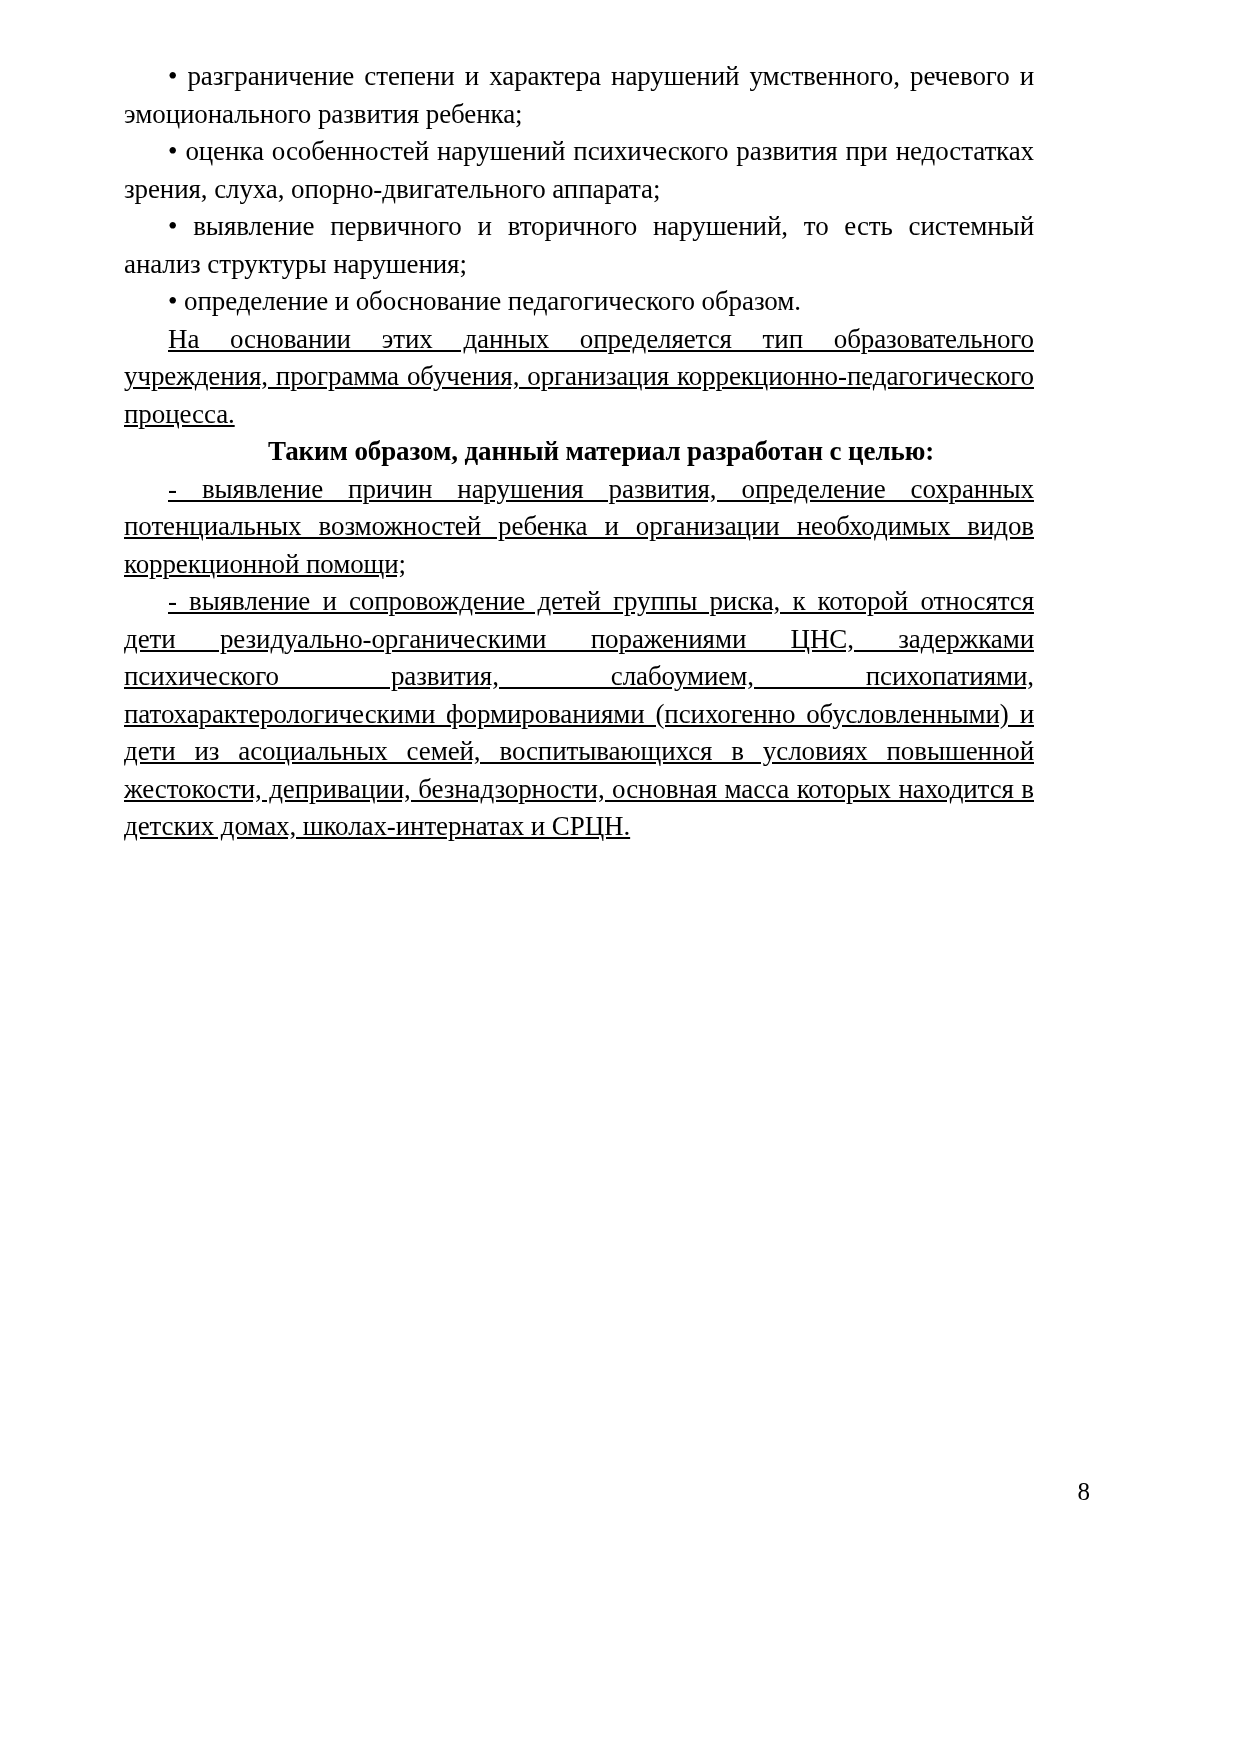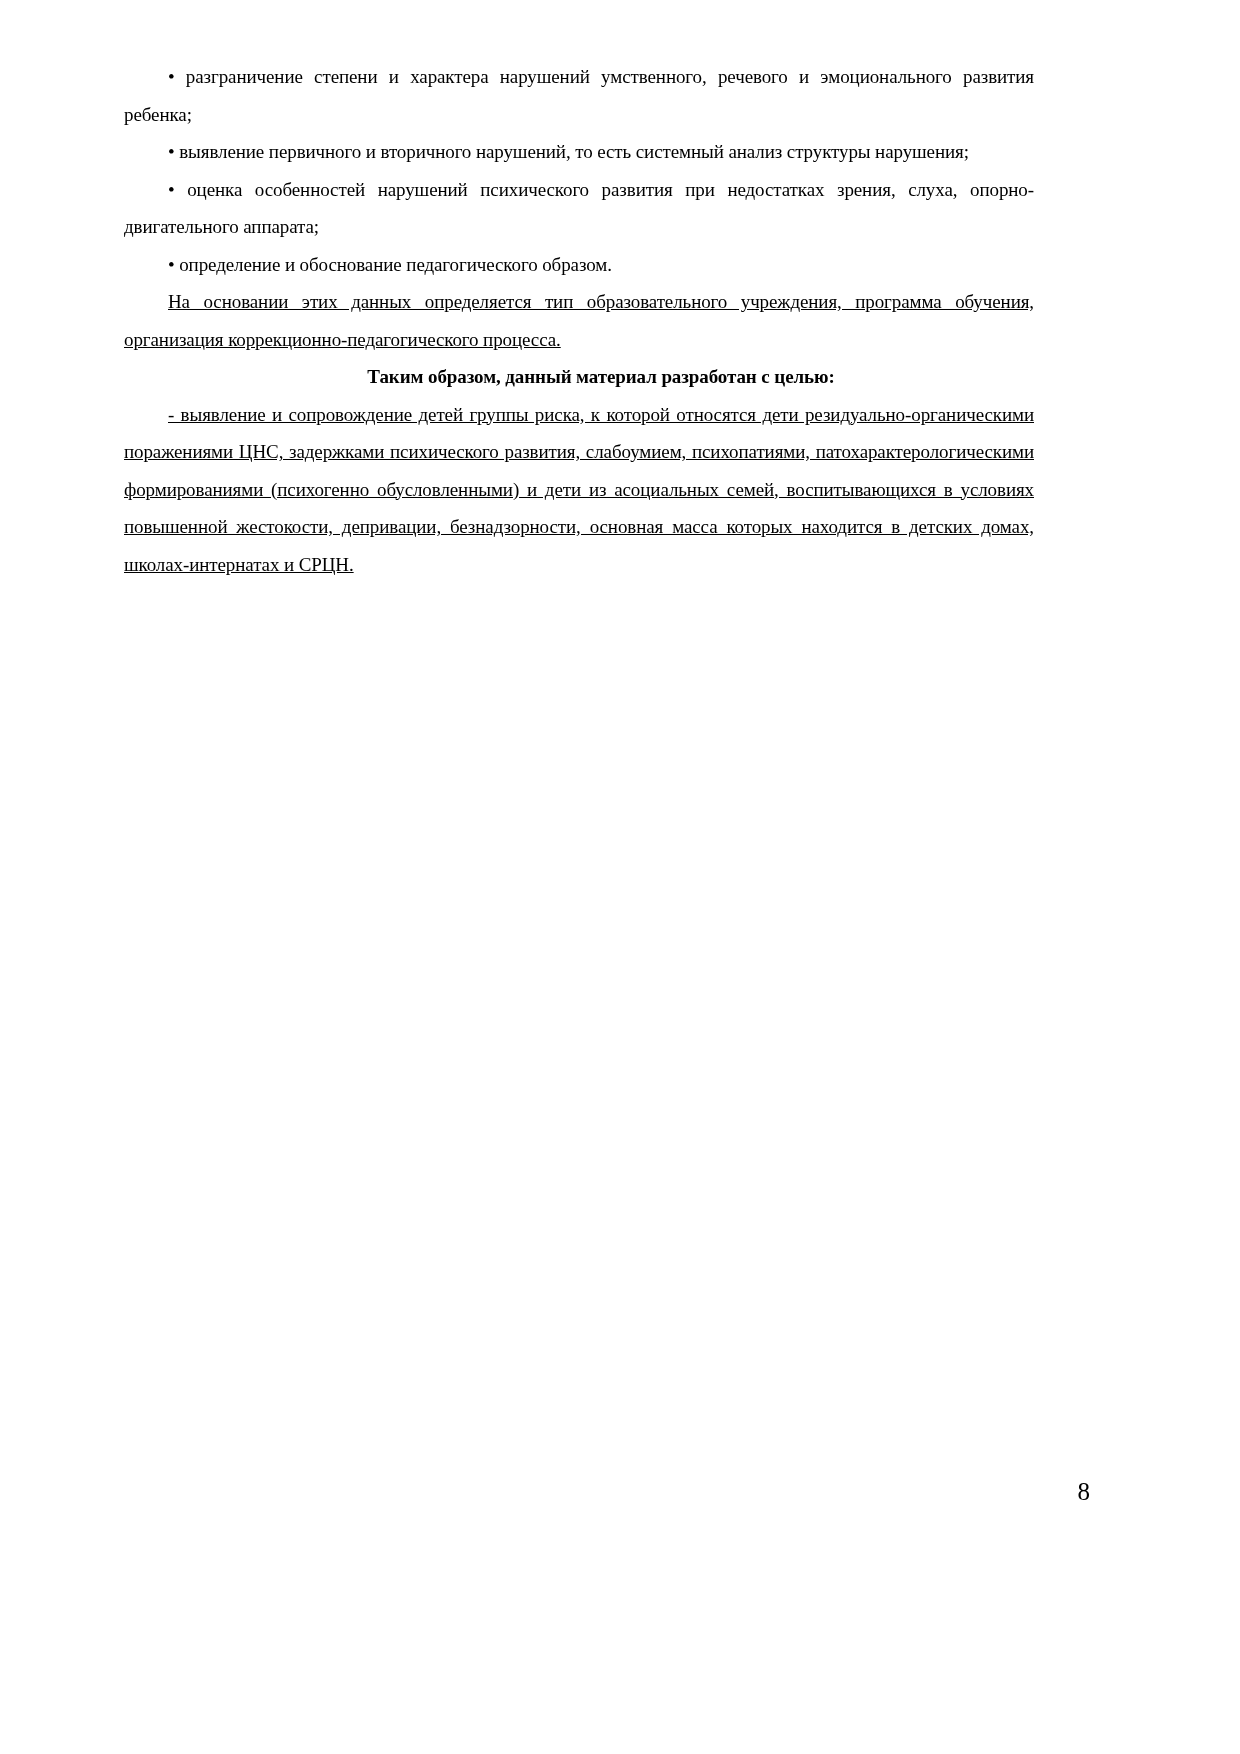--- a/index.html
+++ b/index.html
@@ -17,21 +17,21 @@
     overflow: hidden;
   }
   .content {
     position: absolute;
     left: 124px;
     top: 58px;
     width: 910px;
   }
   p {
     margin: 0;
-    font-size: 19px;
+    font-size: 27px;
     line-height: 37.5px;
     text-align: justify;
     text-justify: inter-word;
     letter-spacing: -0.1px;
   }
   p.bullet {
     text-indent: 44px;
   }
   p.indent {
     text-indent: 44px;
@@ -56,31 +56,32 @@
 </style>
 </head>
 <body>
 
 <div class="page">
 
   <div class="content">
 
     <p class="bullet">• разграничение степени и характера нарушений умственного, речевого и эмоционального развития ребенка;</p>
 
+    <p class="bullet">• оценка особенностей нарушений психического развития при недостатках зрения, слуха, опорно-двигательного аппарата;</p>
+
     <p class="bullet">• выявление первичного и вторичного нарушений, то есть системный анализ структуры нарушения;</p>
-
-    <p class="bullet">• оценка особенностей нарушений психического развития при недостатках зрения, слуха, опорно-двигательного аппарата;</p>
 
     <p class="bullet">• определение и обоснование педагогического образом.</p>
 
     <p class="indent">На основании этих данных определяется тип образовательного учреждения, программа обучения, организация коррекционно-педагогического процесса.</p>
 
     <p class="bold">Таким образом, данный материал разработан с целью:</p>
 
 
+    <p class="indent">- выявление причин нарушения развития, определение сохранных потенциальных возможностей ребенка и организации необходимых видов коррекционной помощи;</p>
 
     <p class="indent">- выявление и сопровождение детей группы риска, к которой относятся дети резидуально-органическими поражениями ЦНС, задержками психического развития, слабоумием, психопатиями, патохарактерологическими формированиями (психогенно обусловленными) и дети из асоциальных семей, воспитывающихся в условиях повышенной жестокости, депривации, безнадзорности, основная масса которых находится в детских домах, школах-интернатах и СРЦН.</p>
 
   </div>
 
   <div class="page-number">8</div>
 
 </div>
 
 </body></html>

